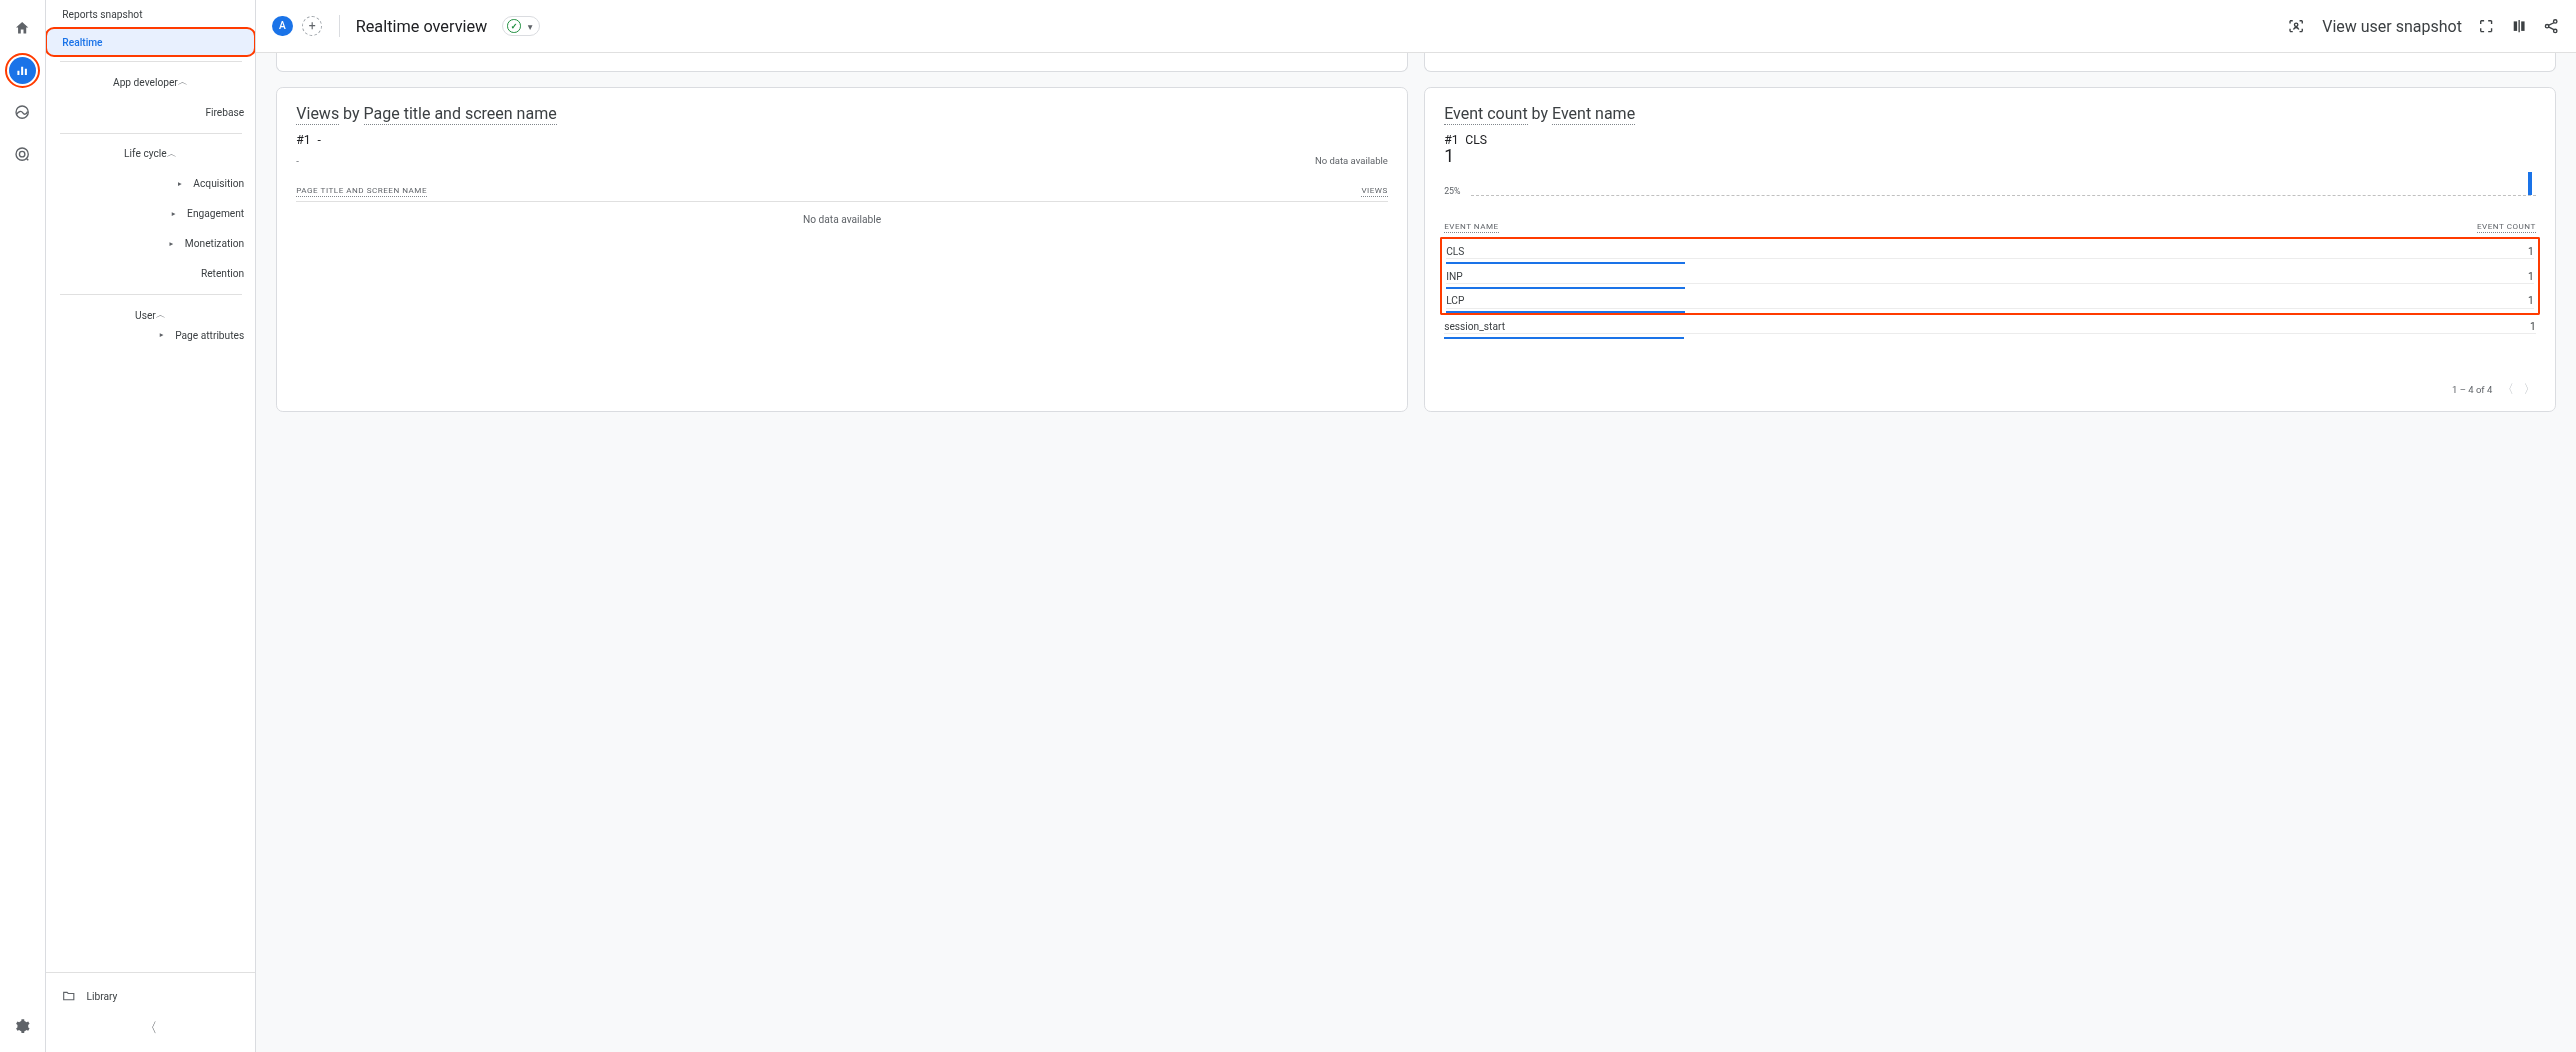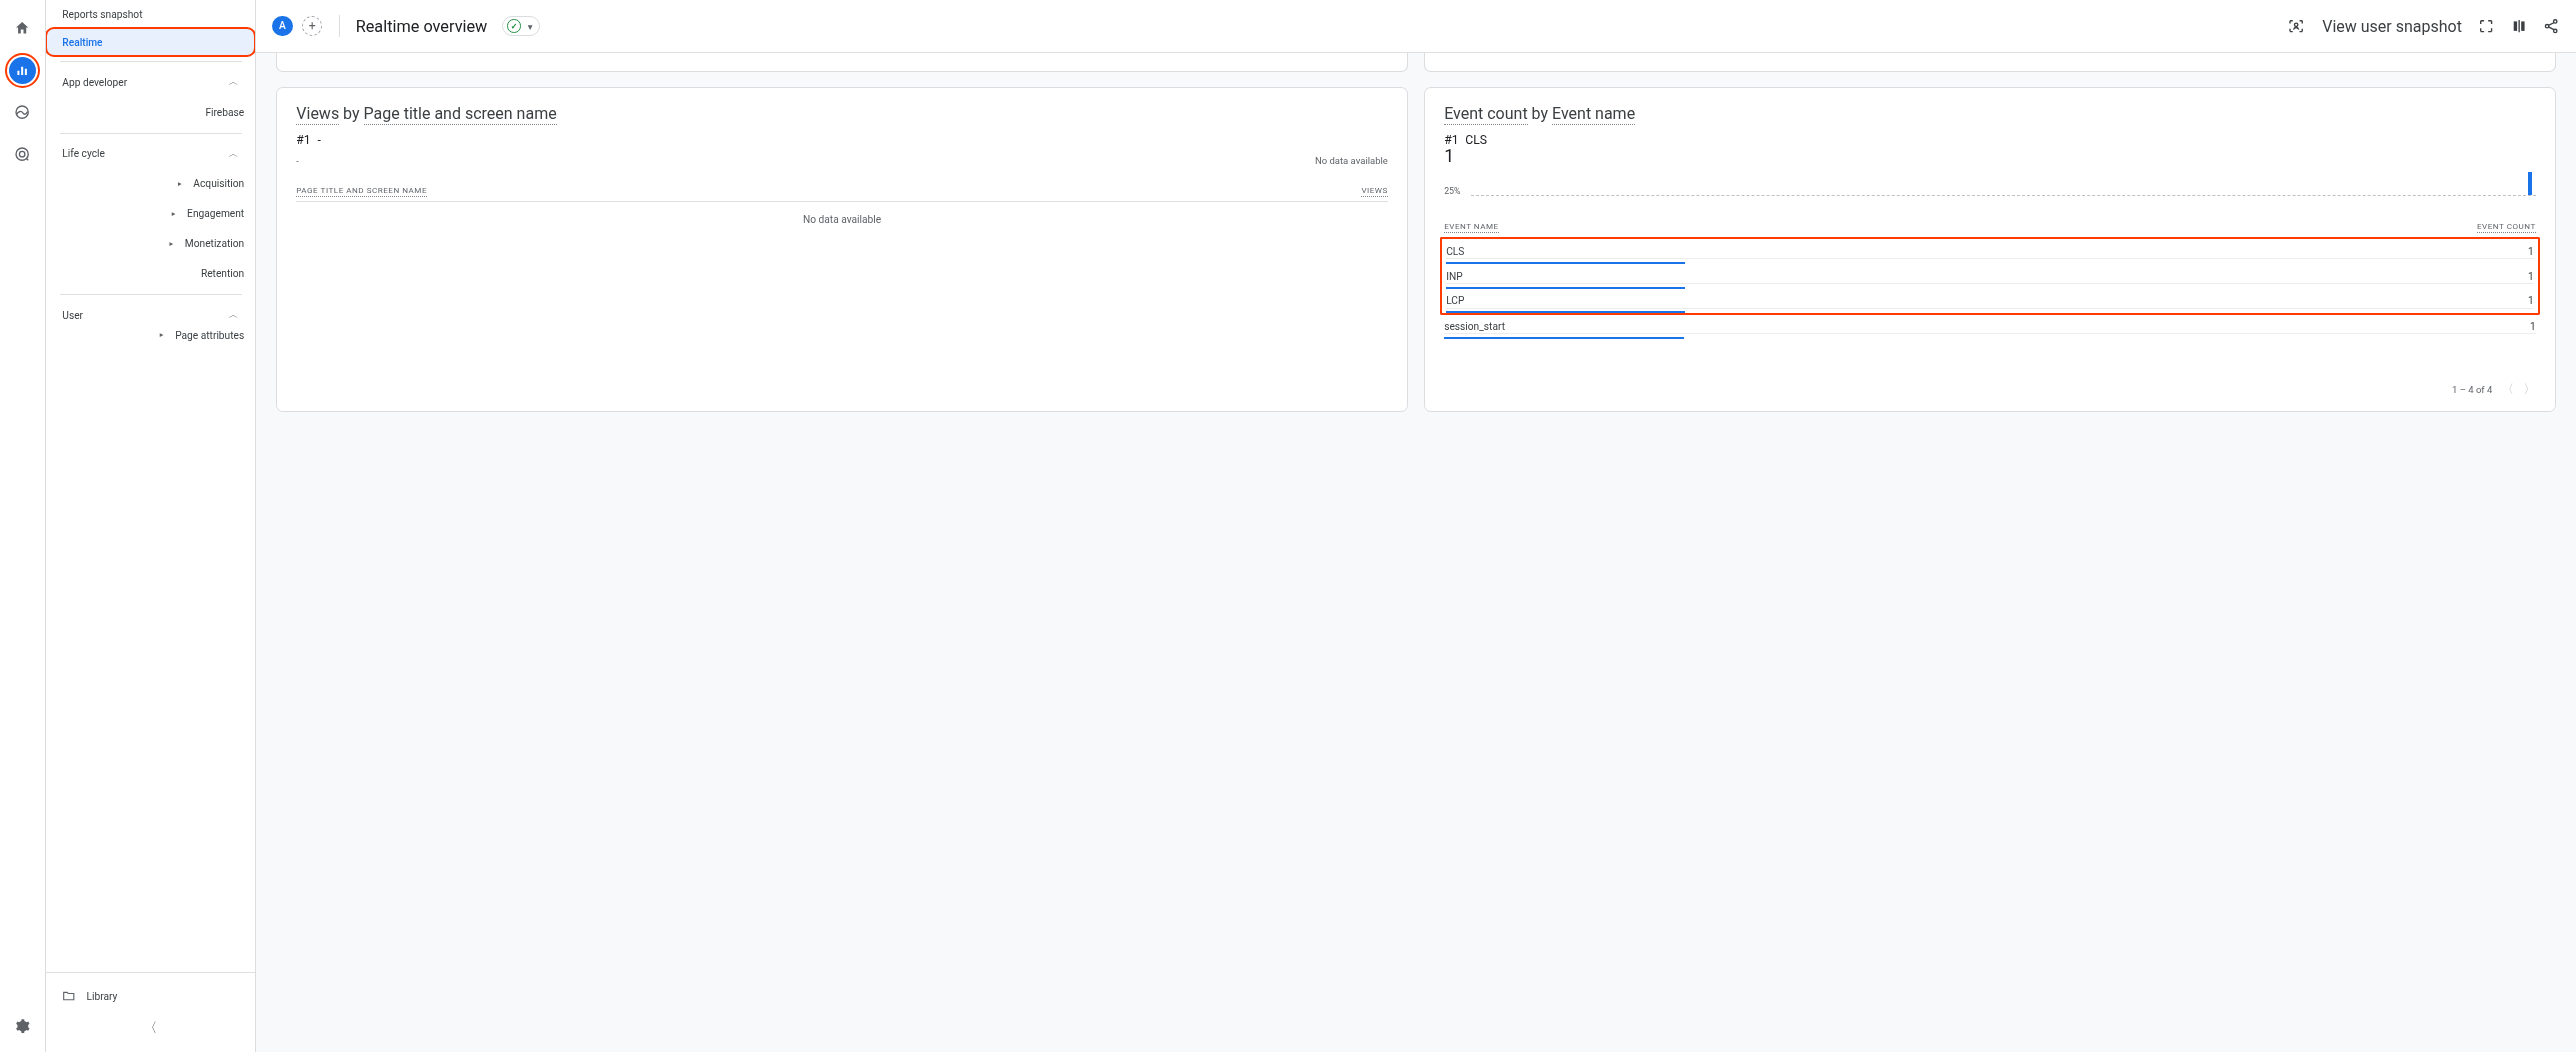--- a/index.html
+++ b/index.html
@@ -70,21 +70,21 @@
     font-weight: 500;
   }
   .nav-item.highlighted {
     outline: 2.7px solid #ff3b00;
     outline-offset: -1.4px;
     border-radius: 8px;
   }
   .nav-group {
     display: flex;
     align-items: center;
-    justify-content: space-between;
+    justify-content: center;
     height: 30px;
     padding: 0 16.3px;
     font-size: 10.2px;
     color: #3c4043;
     cursor: pointer;
   }
   .nav-sub {
     display: flex;
     align-items: center;
     height: 30px;

